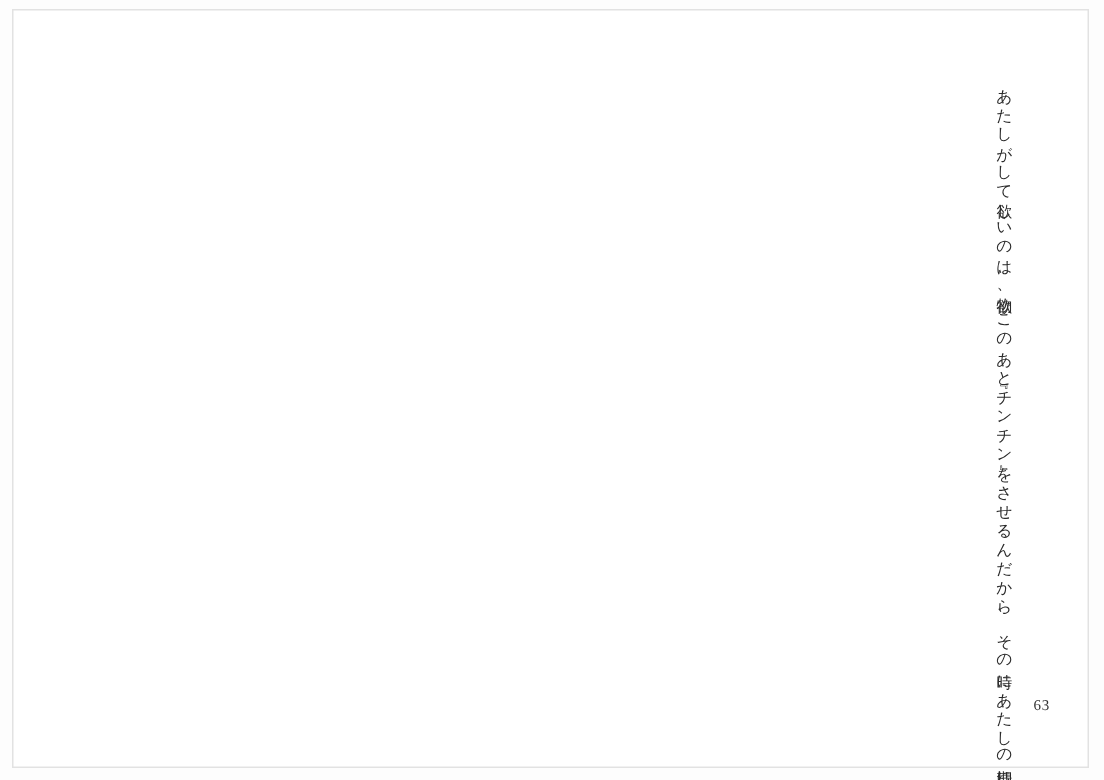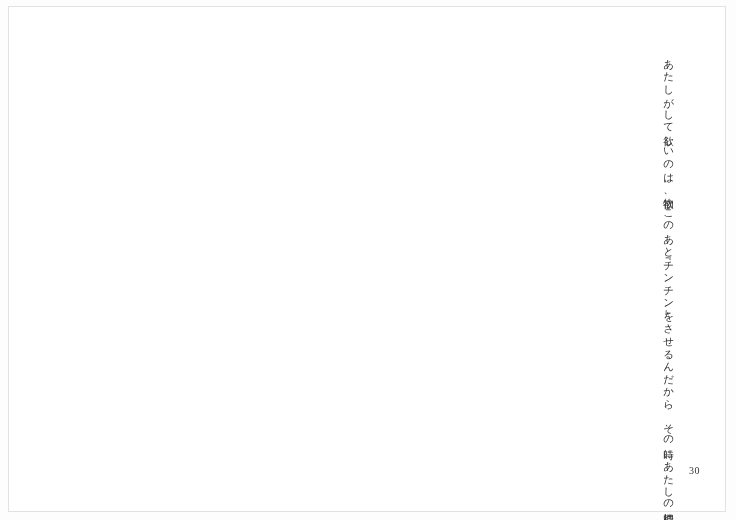--- a/index.html
+++ b/index.html
@@ -74,14 +74,14 @@
 
 <div id="page">
   <div id="page-frame"></div>
 
   <div id="text-block">
     <span class="line">あたしがして欲しいのは、物欲、</span>
     <span class="line">このあと『チンチン』をさせるんだから、その時にあたしの期待に答えられる夫なのだ</span>
 
   </div>
 
-  <div id="page-number">30</div>
+  <div id="page-number">63</div>
 </div>
 
 </body></html>

